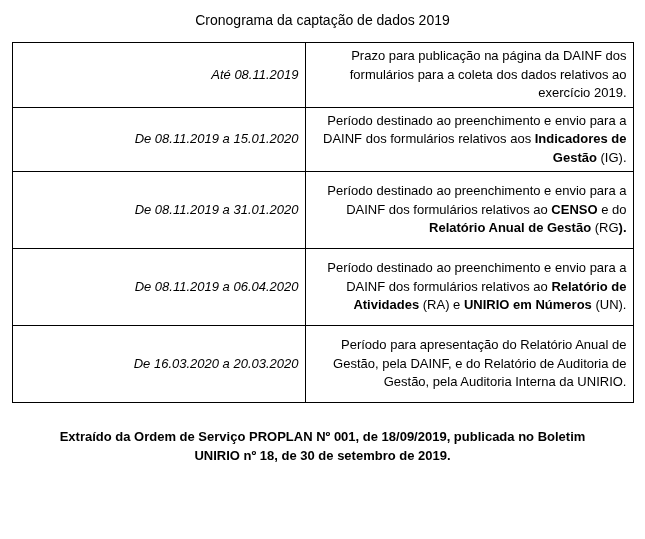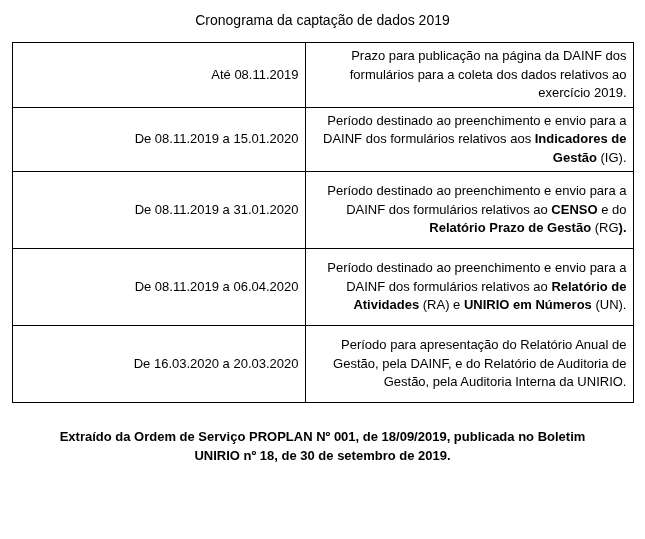--- a/index.html
+++ b/index.html
@@ -29,21 +29,21 @@
     table-layout: fixed;
   }
   table.schedule td {
     border: 1px solid #000000;
     font-size: 13px;
     line-height: 18.5px;
     text-align: right;
     vertical-align: middle;
     padding: 4px 6px;
   }
-  td.date-cell { width: 293px; }
+  td.date-cell { width: 293px; font-style: italic; }
   td.desc-cell { width: 328px; }
   .row-h3 { height: 58px; }
   .row-h4 { height: 77px; }
   .row-h2 { height: 39px; }
   .footer {
     text-align: center;
     font-weight: bold;
     font-size: 13px;
     line-height: 19px;
     margin-top: 24px;
@@ -63,21 +63,21 @@
       <tr class="row-h3">
         <td class="date-cell">Até 08.11.2019</td>
         <td class="desc-cell"><span>Prazo para publicação na página da DAINF dos formulários para a coleta dos dados relativos ao exercício 2019.</span></td>
       </tr>
       <tr class="row-h3">
         <td class="date-cell">De 08.11.2019 a 15.01.2020</td>
         <td class="desc-cell"><span>Período destinado ao preenchimento e envio para a DAINF dos formulários relativos aos </span><b>Indicadores de Gestão</b><span> (IG).</span></td>
       </tr>
       <tr class="row-h4">
         <td class="date-cell">De 08.11.2019 a 31.01.2020</td>
-        <td class="desc-cell"><span>Período destinado ao preenchimento e envio para a DAINF dos formulários relativos ao </span><b>CENSO</b><span> e do </span><b>Relatório Prazo de Gestão</b><span> (RG</span><b>).</b></td>
+        <td class="desc-cell"><span>Período destinado ao preenchimento e envio para a DAINF dos formulários relativos ao </span><b>CENSO</b><span> e do </span><b>Relatório Anual de Gestão</b><span> (RG</span><b>).</b></td>
       </tr>
       <tr class="row-h4">
         <td class="date-cell">De 08.11.2019 a 06.04.2020</td>
         <td class="desc-cell"><span>Período destinado ao preenchimento e envio para a DAINF dos formulários relativos ao </span><b>Relatório de Atividades</b><span> (RA) e </span><b>UNIRIO em Números</b><span> (UN).</span></td>
       </tr>
       <tr class="row-h4">
         <td class="date-cell">De 16.03.2020 a 20.03.2020</td>
         <td class="desc-cell"><span>Período para apresentação do Relatório Anual de Gestão, pela DAINF, e do Relatório de Auditoria de Gestão, pela Auditoria Interna da UNIRIO.</span></td>
       </tr>
     </tbody>

